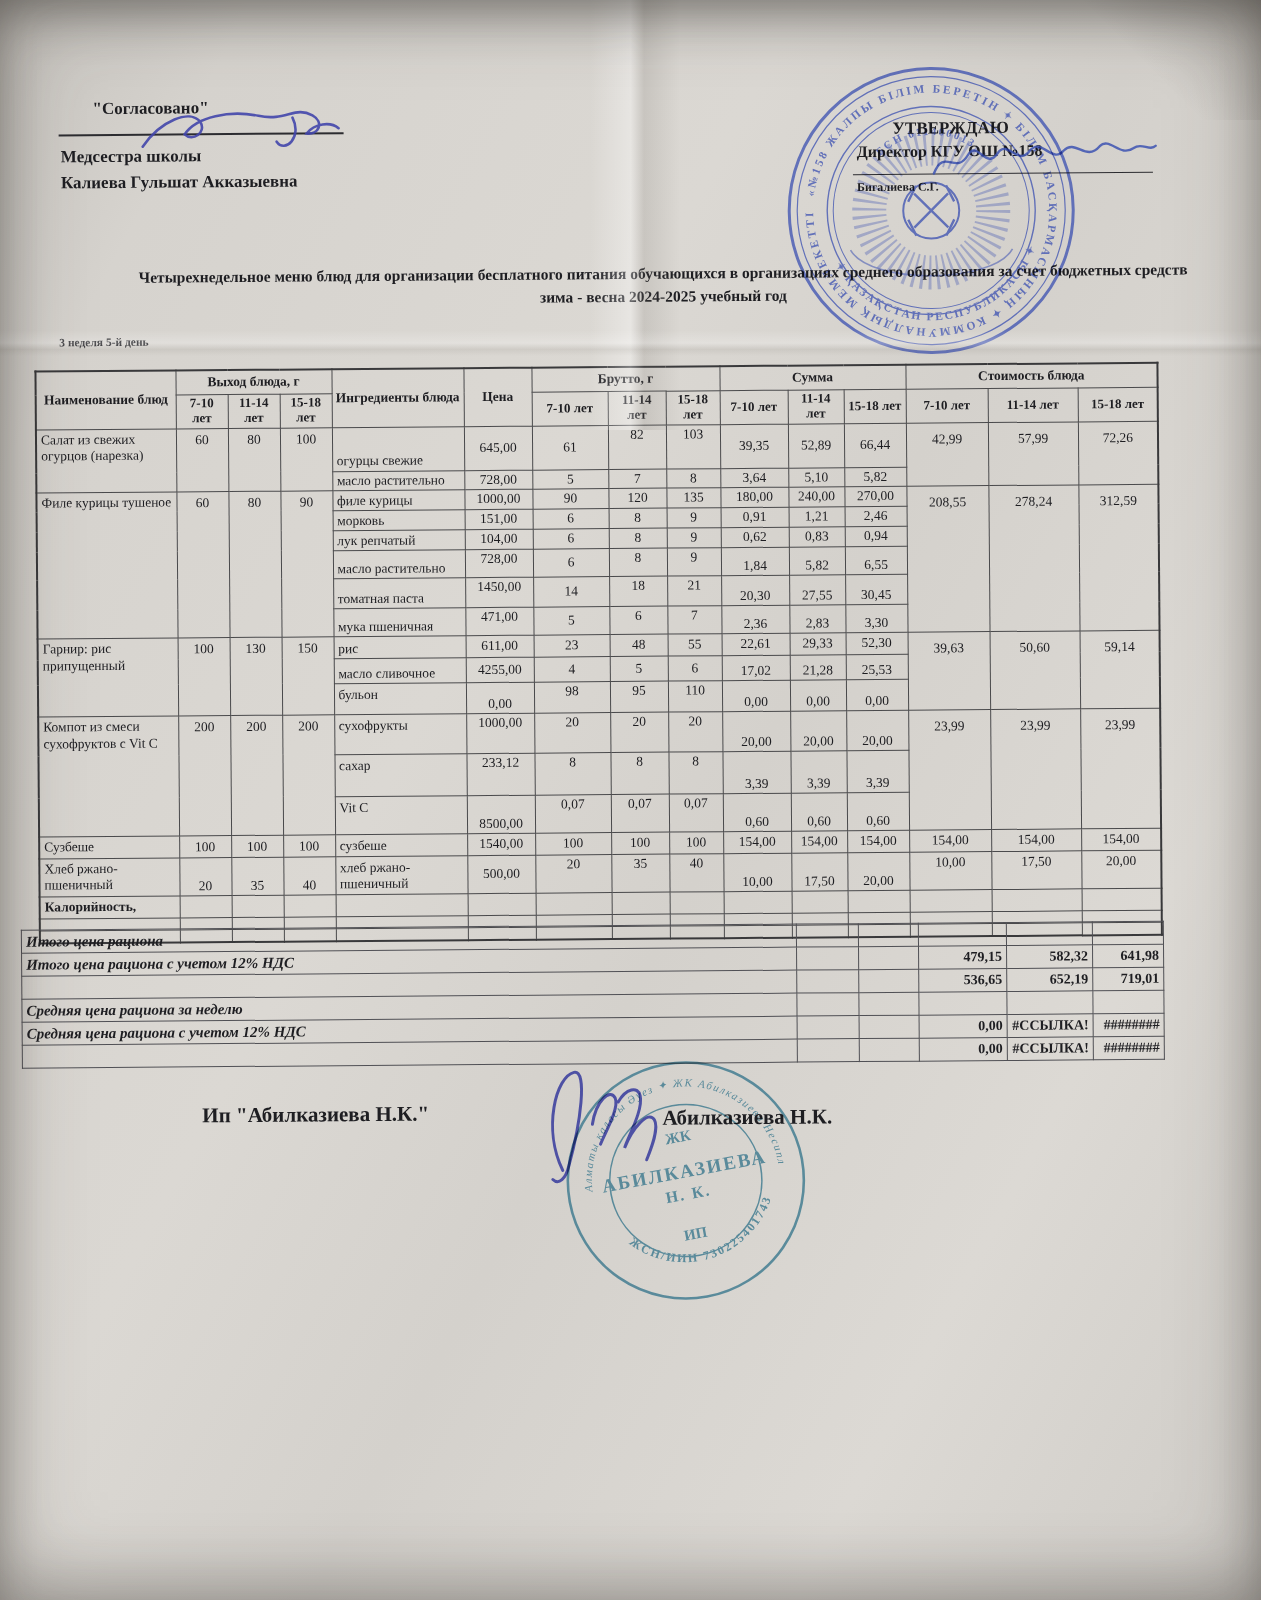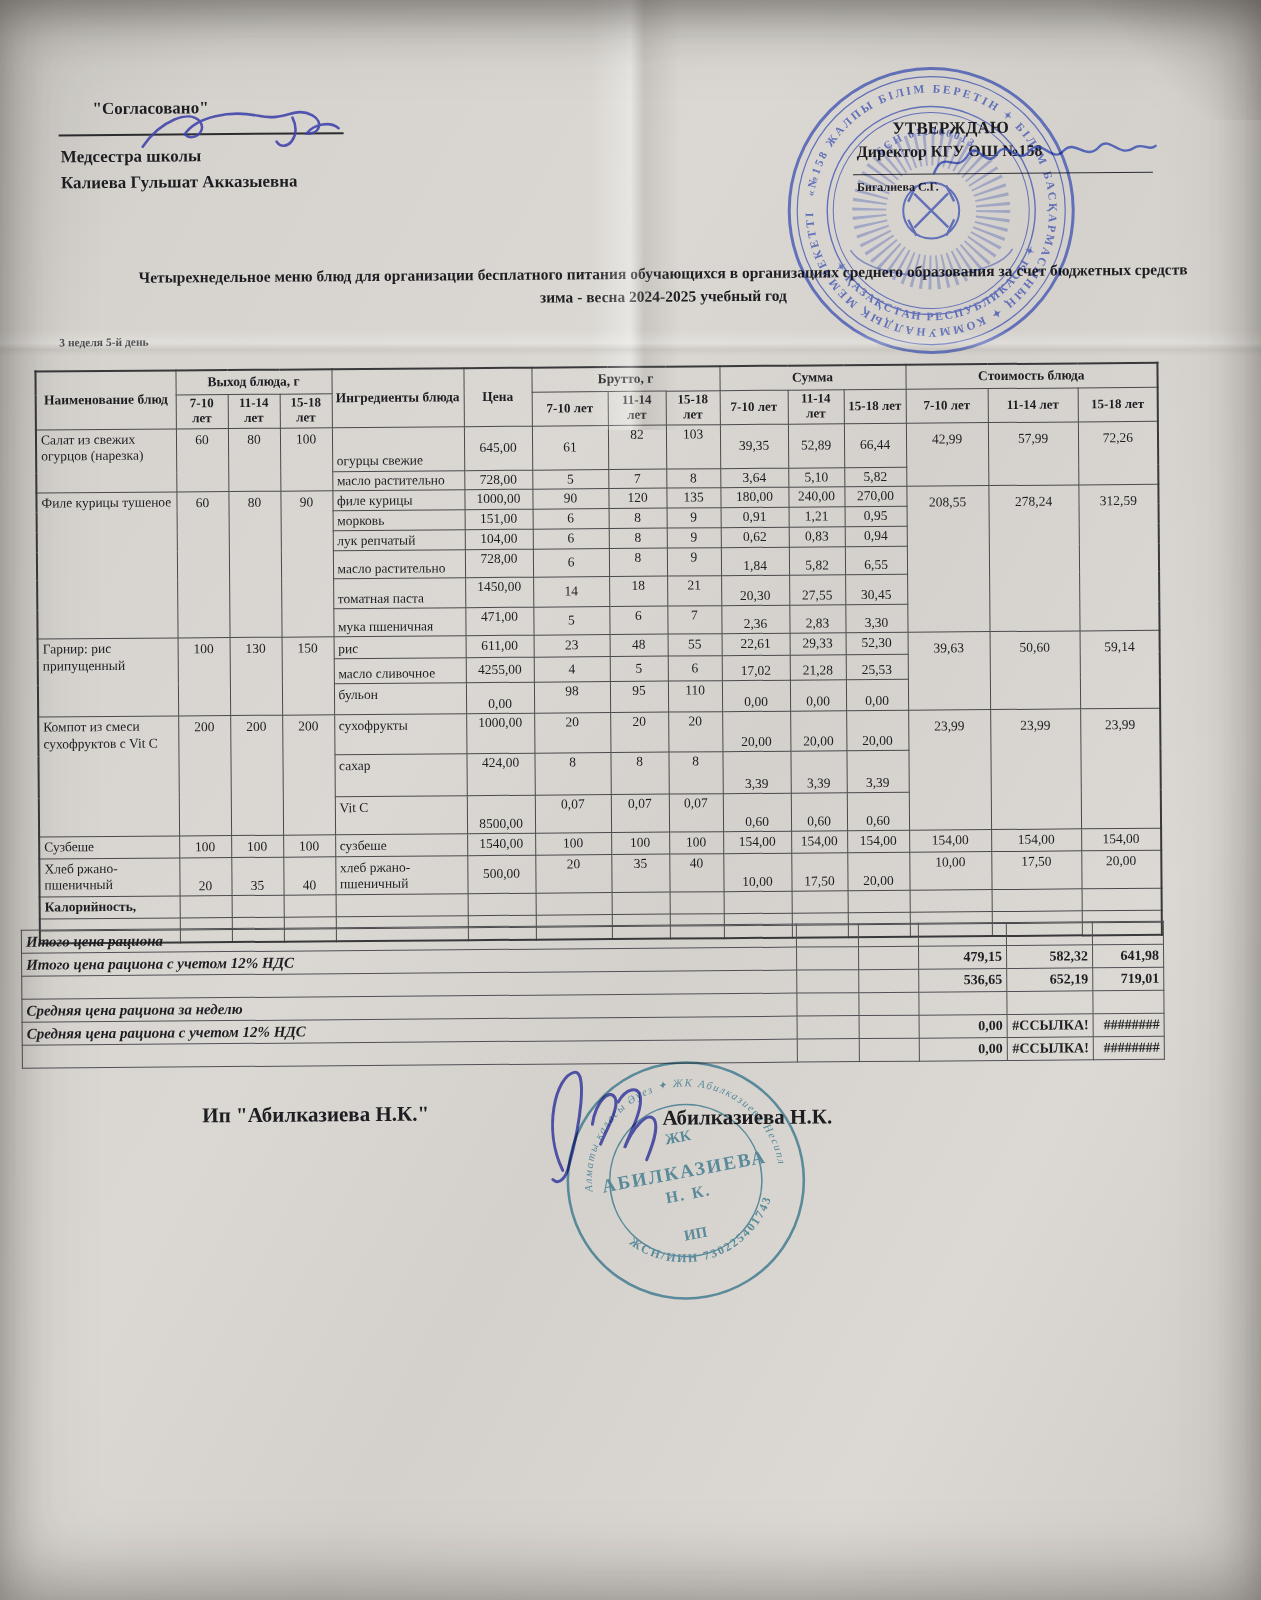--- a/index.html
+++ b/index.html
@@ -160,21 +160,21 @@
       <td class="cost" rowspan="6">312,59</td>
     </tr>
     <tr style="height:20px">
       <td class="ing">морковь</td>
       <td class="num">151,00</td>
       <td class="num">6</td>
       <td class="num">8</td>
       <td class="num">9</td>
       <td class="num">0,91</td>
       <td class="num">1,21</td>
-      <td class="num">0,95</td>
+      <td class="num">2,46</td>
     </tr>
     <tr style="height:20px">
       <td class="ing">лук репчатый</td>
       <td class="num">104,00</td>
       <td class="num">6</td>
       <td class="num">8</td>
       <td class="num">9</td>
       <td class="num">0,62</td>
       <td class="num">0,83</td>
       <td class="num">0,94</td>
@@ -260,21 +260,21 @@
       <td class="num" style="vertical-align:top">20</td>
       <td class="num" style="vertical-align:bottom">20,00</td>
       <td class="num" style="vertical-align:bottom">20,00</td>
       <td class="num" style="vertical-align:bottom">20,00</td>
       <td class="cost" rowspan="3">23,99</td>
       <td class="cost" rowspan="3">23,99</td>
       <td class="cost" rowspan="3">23,99</td>
     </tr>
     <tr style="height:42px">
       <td class="ing top">сахар</td>
-      <td class="num" style="vertical-align:top">424,00</td>
+      <td class="num" style="vertical-align:top">233,12</td>
       <td class="num" style="vertical-align:top">8</td>
       <td class="num" style="vertical-align:top">8</td>
       <td class="num" style="vertical-align:top">8</td>
       <td class="num" style="vertical-align:bottom">3,39</td>
       <td class="num" style="vertical-align:bottom">3,39</td>
       <td class="num" style="vertical-align:bottom">3,39</td>
     </tr>
     <tr style="height:38px">
       <td class="ing top">Vit C</td>
       <td class="num" style="vertical-align:bottom">8500,00</td>

